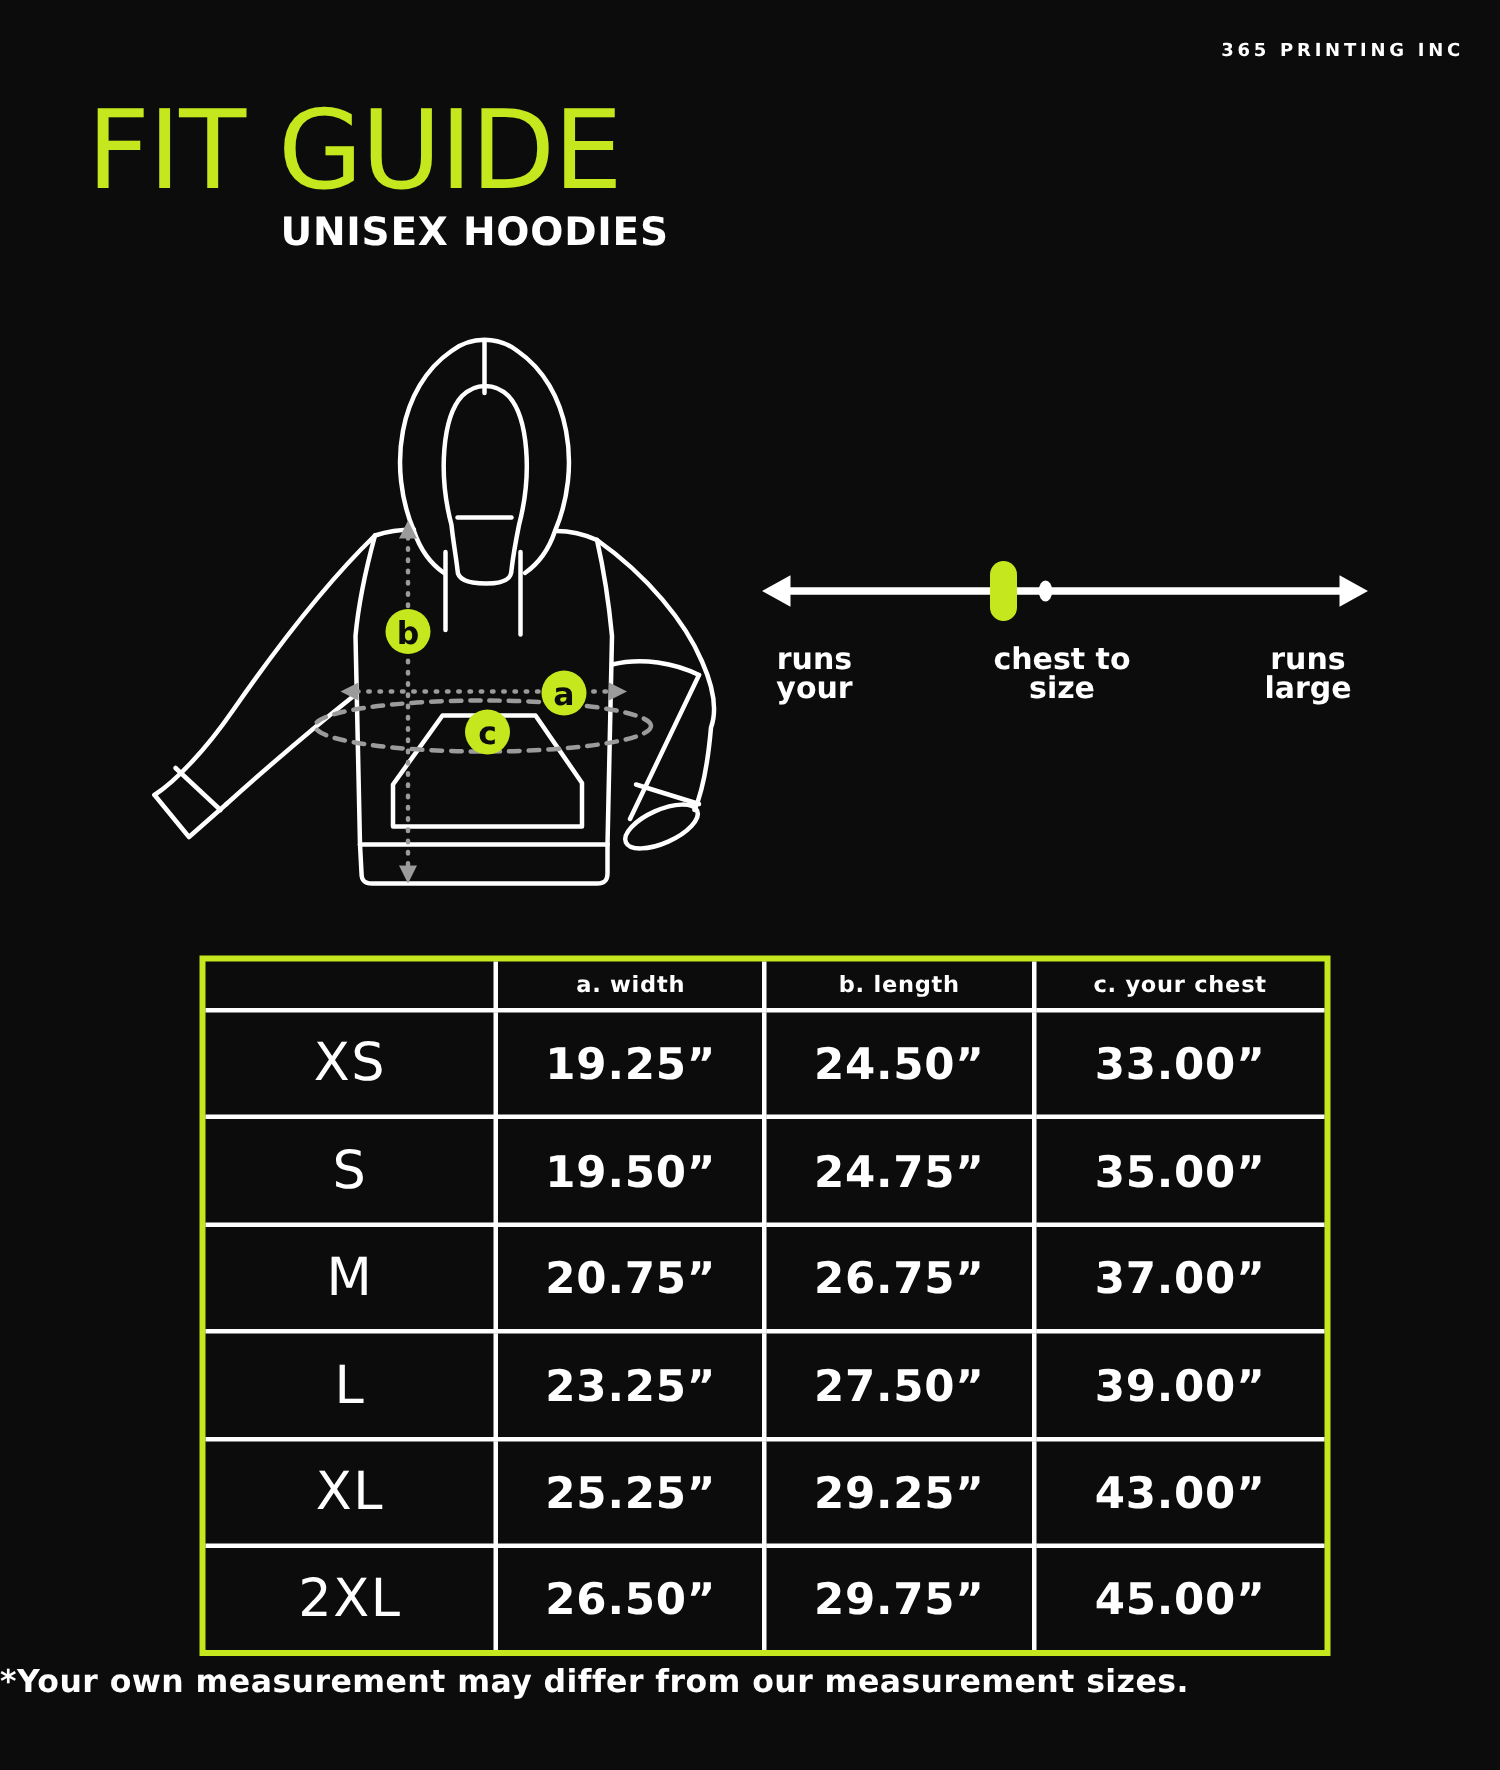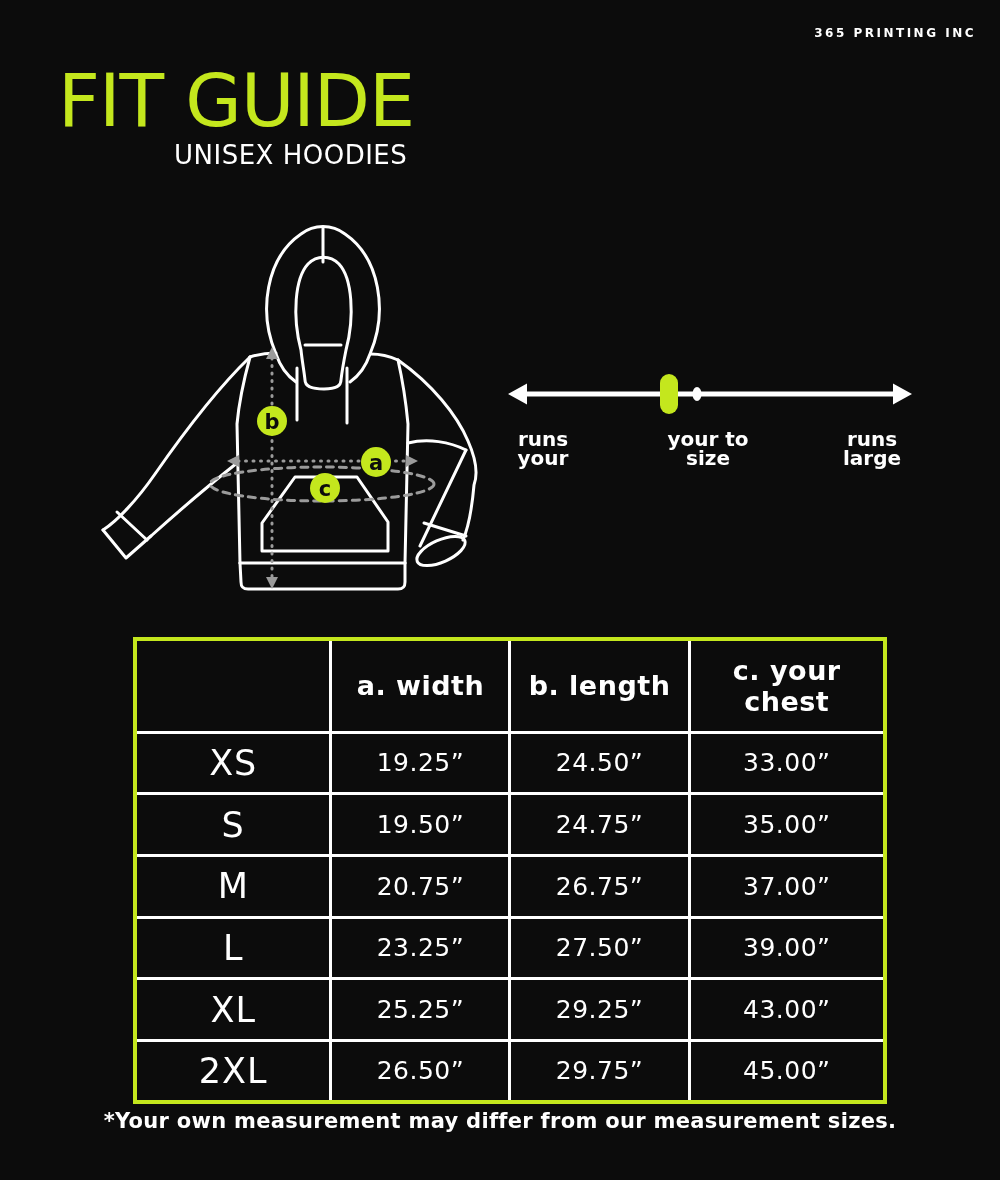--- a/index.html
+++ b/index.html
@@ -13,22 +13,22 @@
   .brand {
     position:absolute; top:26px; right:24px;
     font-size:12px; font-weight:bold; letter-spacing:2.5px; white-space:nowrap;
   }
   .title {
     position:absolute; left:58px; top:58px;
     font-size:73px; font-weight:normal; letter-spacing:-1px;
     color:var(--accent); white-space:nowrap;
   }
   .subtitle {
-    position:absolute; left:174px; top:140px;
-    font-size:26px; font-weight:normal; letter-spacing:0.5px; white-space:nowrap;
+    position:absolute; left:187px; top:140px;
+    font-size:26px; font-weight:bold; letter-spacing:0.5px; white-space:nowrap;
   }
   .hoodie { position:absolute; left:95px; top:218px; width:410px; height:392px; }
   .scale { position:absolute; left:505px; top:368px; width:410px; height:115px; }
   .scale svg { position:absolute; left:0; top:0; }
   .scale-label {
     position:absolute; top:62px; font-size:20px; font-weight:bold;
     line-height:19px; text-align:center;
   }
   .scale-label.l { left:4px;  width:68px; }
   .scale-label.c { left:148px; width:110px; }
@@ -37,26 +37,26 @@
   .table-wrap {
     position:absolute; left:133px; top:637px; width:754px; height:467px;
     border:4px solid var(--accent); background:var(--bg);
   }
   table { width:100%; height:100%; border-collapse:collapse; table-layout:fixed; }
   th, td { border:3px solid #ffffff; text-align:center; vertical-align:middle; padding:0; color:var(--ink); }
   tr > *:first-child { border-left:none; }
   tr > *:last-child  { border-right:none; }
   tr:first-child > * { border-top:none; }
   tr:last-child > *  { border-bottom:none; }
-  th { font-size:27px; font-weight:bold; letter-spacing:0.5px; }
+  th { font-size:15px; font-weight:bold; letter-spacing:0.5px; }
   td.size { font-size:35px; font-weight:normal; letter-spacing:1px; }
-  td.val  { font-size:25px; font-weight:normal; letter-spacing:0.5px; }
+  td.val  { font-size:29px; font-weight:bold; letter-spacing:0.5px; }
 
   .footnote {
-    position:absolute; top:1109px; left:0; width:1000px; text-align:center;
+    position:absolute; top:1109px; left:0; width:1000px; 
     font-size:21px; font-weight:bold; letter-spacing:0.3px;
   }
 
   .accent-fill { fill:var(--accent); }
   .ink-fill { fill:var(--ink); }
   .gray-fill { fill:var(--gray); }
   .circle-letter {
     fill:var(--bg); font-family:"DejaVu Sans","Liberation Sans",sans-serif;
     font-size:21px; font-weight:bold; text-anchor:middle;
   }
@@ -131,21 +131,21 @@
     <polygon class="ink-fill" points="3,26 22,15.5 22,36.5"></polygon>
     <polygon class="ink-fill" points="407,26 388,15.5 388,36.5"></polygon>
     <rect class="accent-fill" x="155" y="6" width="18" height="40" rx="9"></rect>
     <ellipse class="ink-fill" cx="192" cy="26" rx="4.5" ry="7"></ellipse>
   </svg>
   <div class="scale-label l">
     <div>runs</div>
       <div>your</div>
   </div>
   <div class="scale-label c">
-    <div>your to</div>
+    <div>chest to</div>
       <div>size</div>
   </div>
   <div class="scale-label r">
     <div>runs</div>
       <div>large</div>
   </div>
 </div>
 
 <div class="table-wrap">
   <table>

